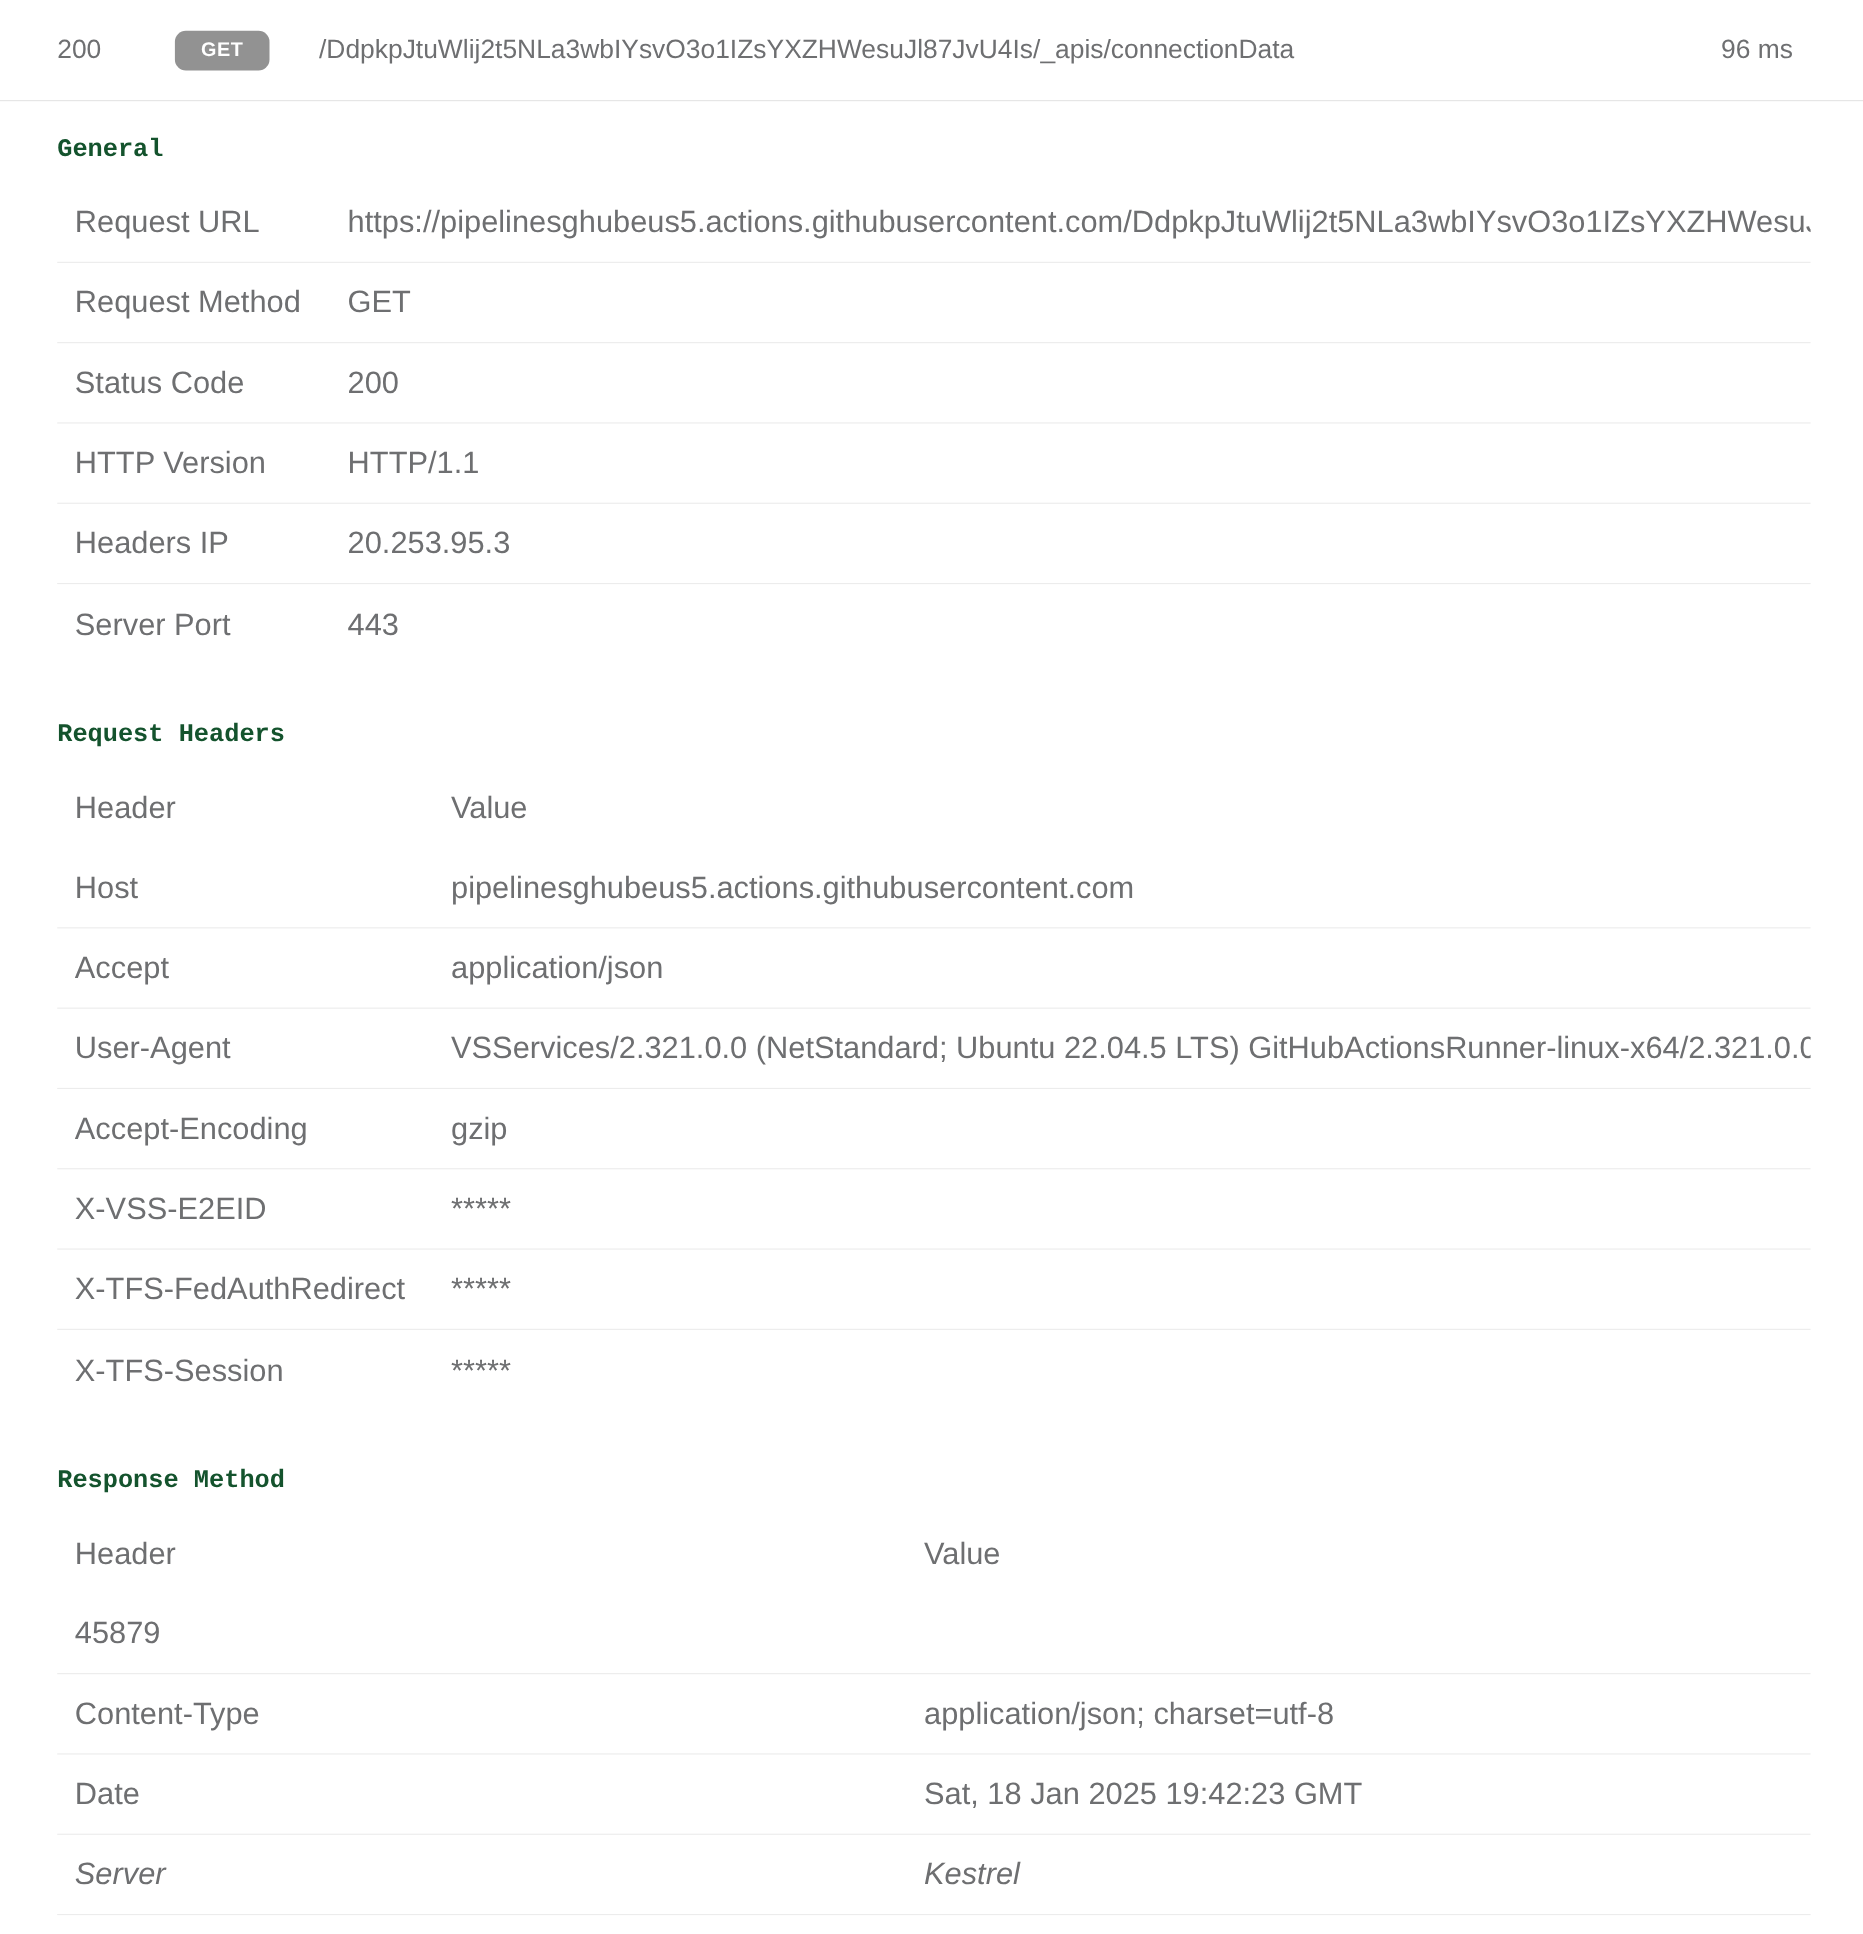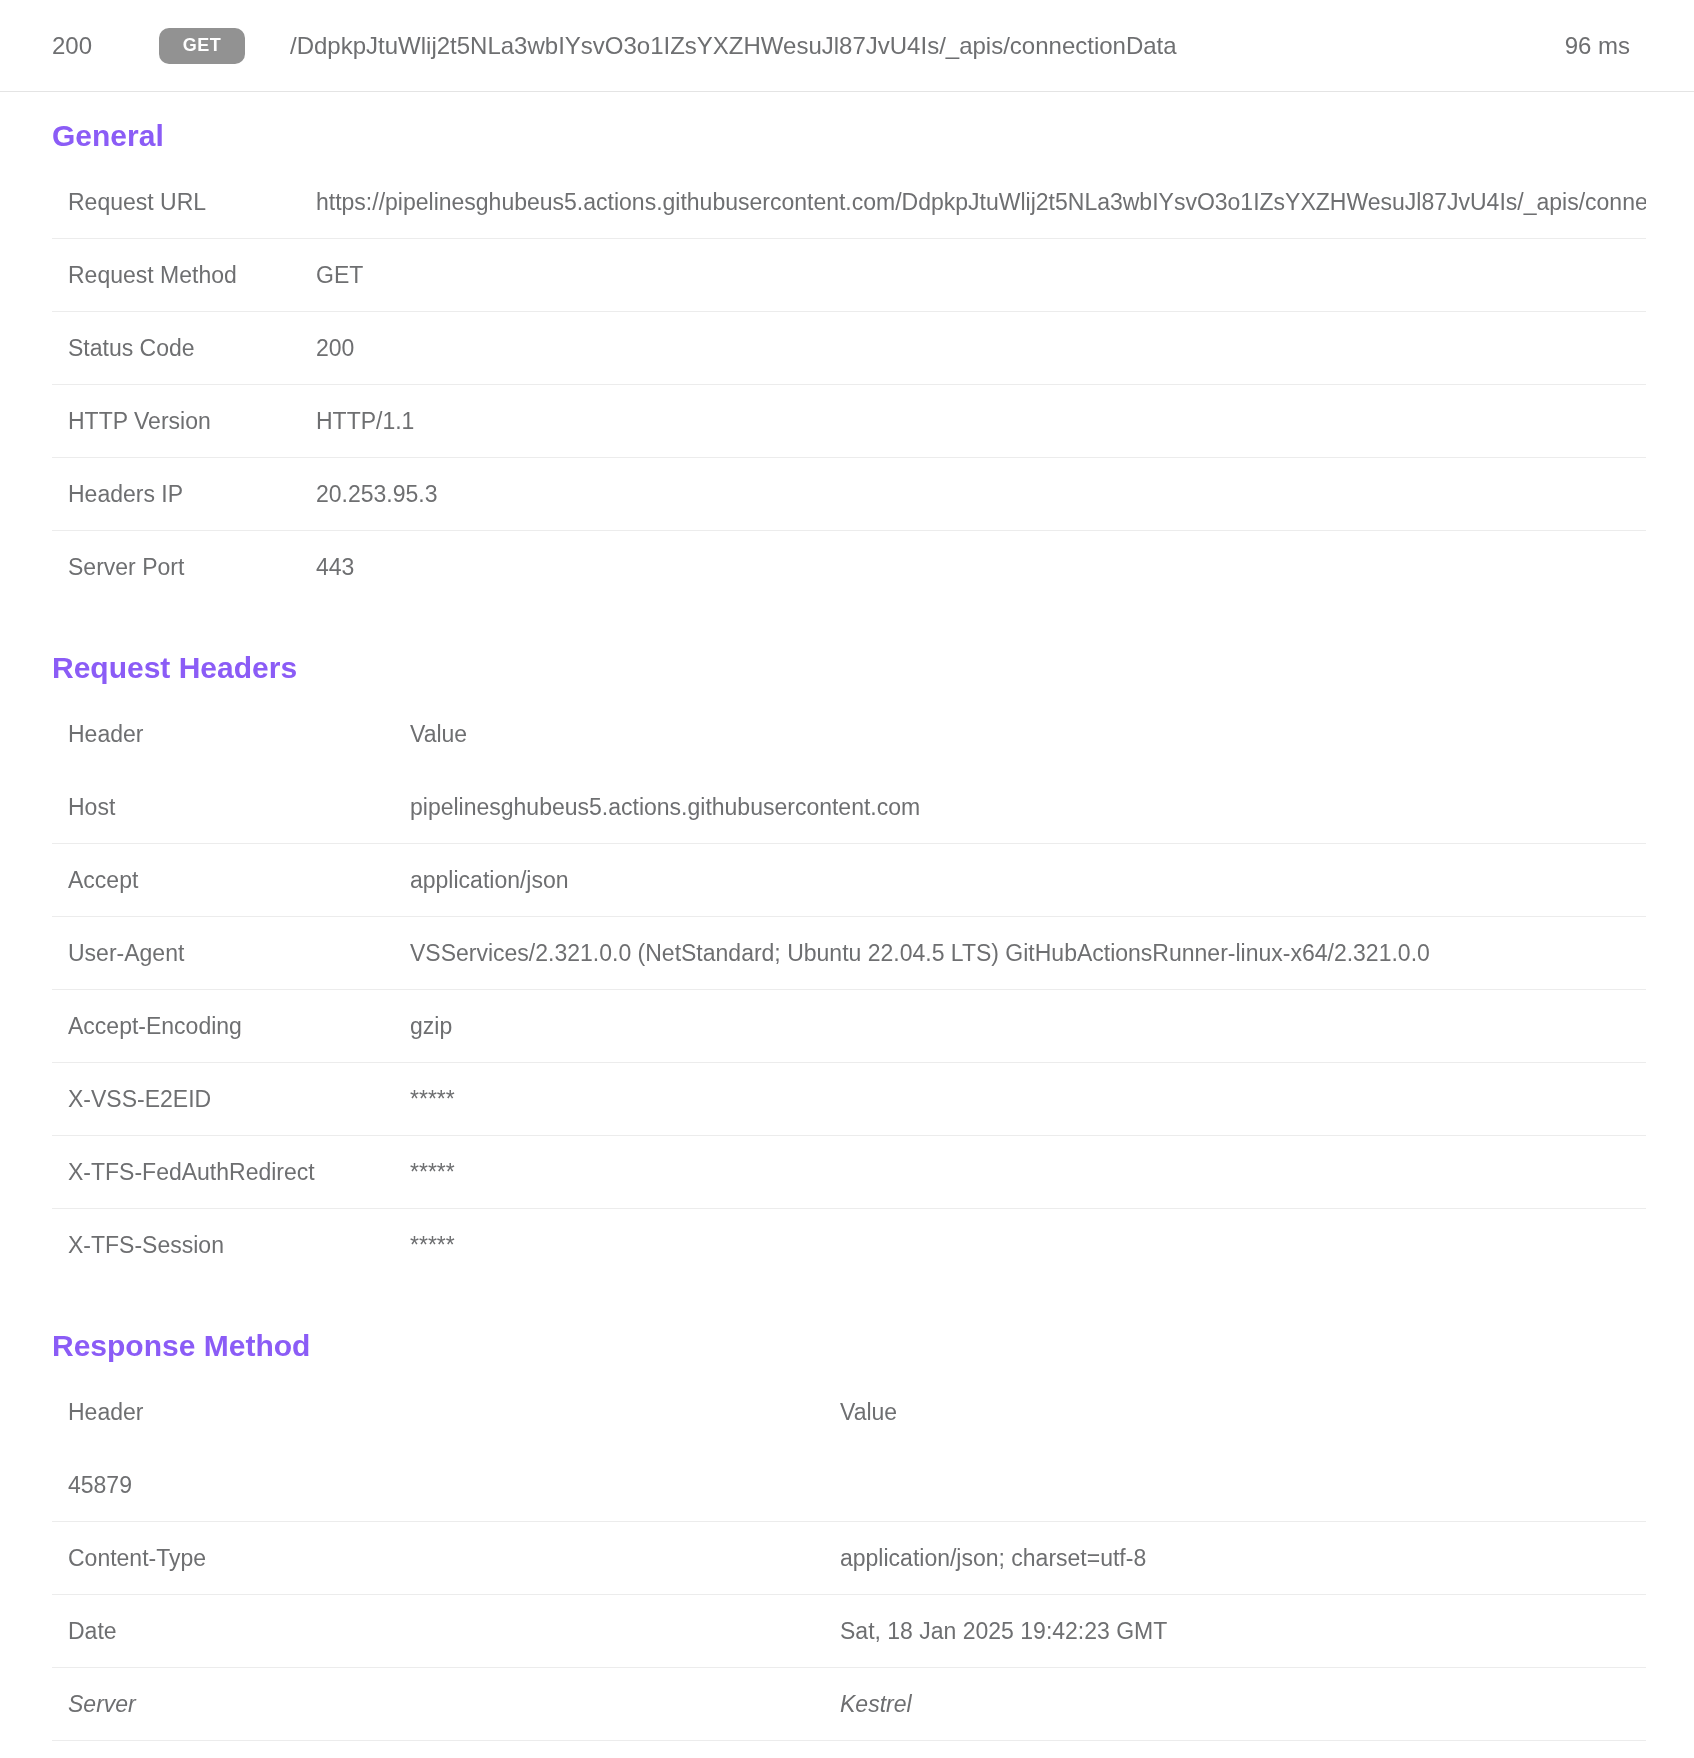--- a/index.html
+++ b/index.html
@@ -36,36 +36,37 @@
   .summary-path {
     margin-left: 45px;
     flex: 1 1 auto;
     overflow: hidden;
   }
   .summary-time { flex: 0 0 auto; margin-left: 20px; }
 
   
   .content { padding: 0 48px 0 52px; }
   .section-title {
-    font-size: 30px;
+    font-size: 23px;
     line-height: 36px;
     font-weight: 700;
-    color: #8b5cf6;
+    color: #14532d;
     margin-top: 46px;
     margin-bottom: 12px;
+    font-family: Liberation Mono, monospace;
   }
   .section-title.first { margin-top: 26px; }
 
   .kv-table { width: 100%; }
   .kv-row {
     height: 73px;
     display: grid;
     align-items: center;
     padding-left: 16px;
-    font-size: 23px;
+    font-size: 28px;
     border-bottom: 1px solid #ececec;
   }
   .kv-row:last-child { border-bottom: none; }
   .kv-row.trailing-divider:last-child { border-bottom: 1px solid #ececec; font-style: italic; }
   .kv-row.no-divider { border-bottom: none; }
   .general .kv-row  { grid-template-columns: 248px 1fr; }
   .request .kv-row  { grid-template-columns: 342px 1fr; }
   .response .kv-row { grid-template-columns: 772px 1fr; }
   .kv-label { white-space: nowrap; overflow: hidden; }
   .kv-value { white-space: nowrap; overflow: hidden; }

